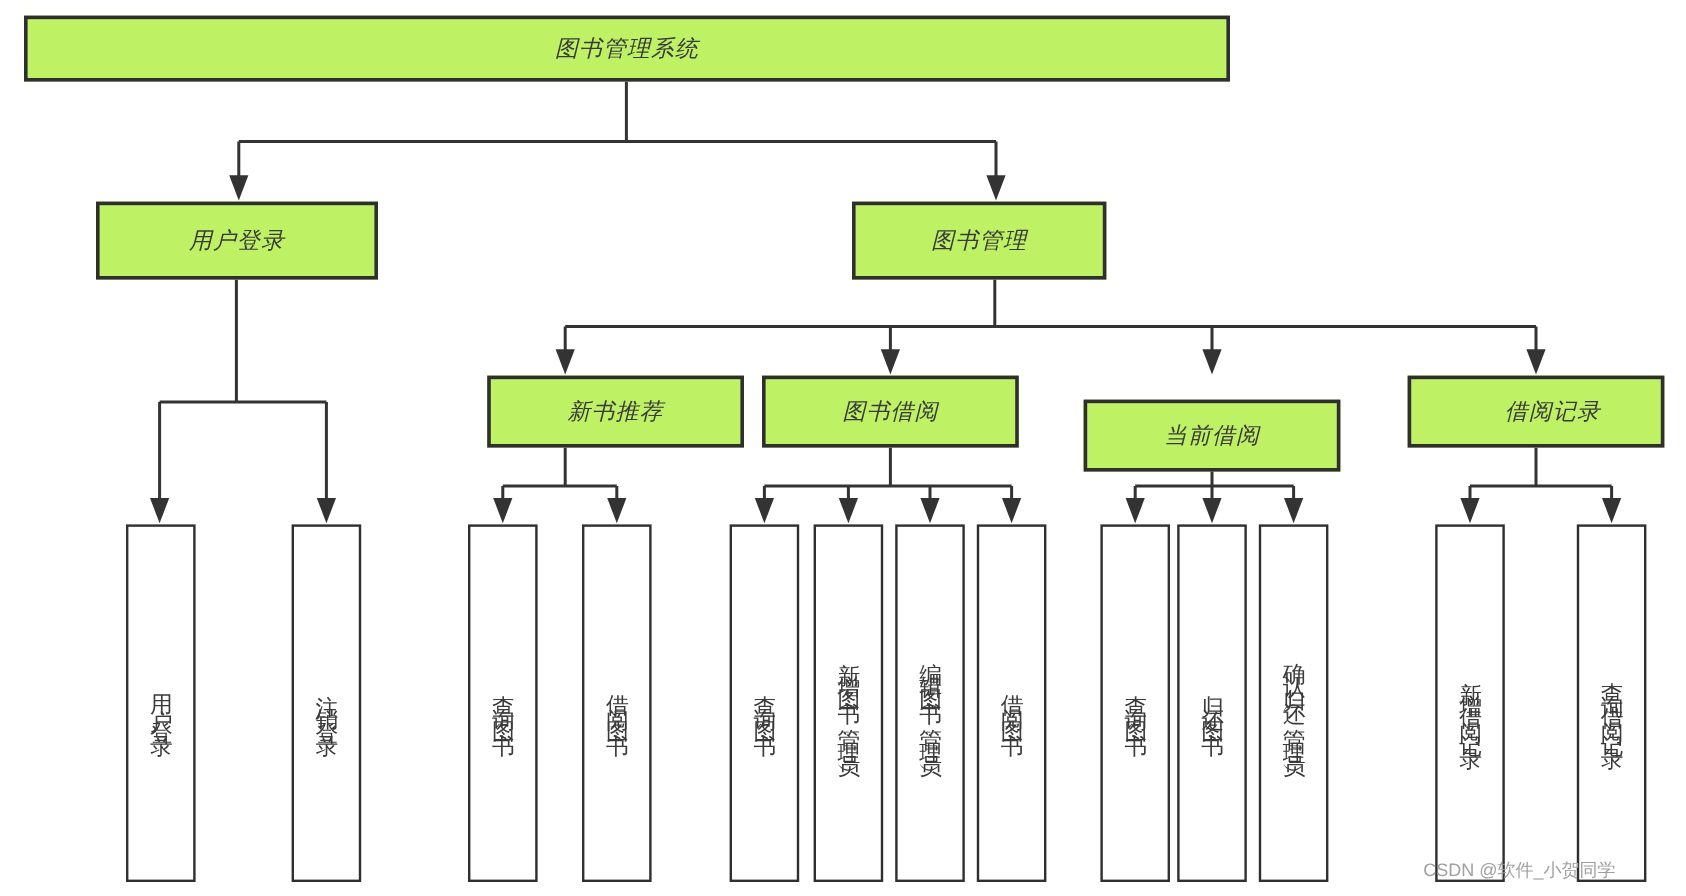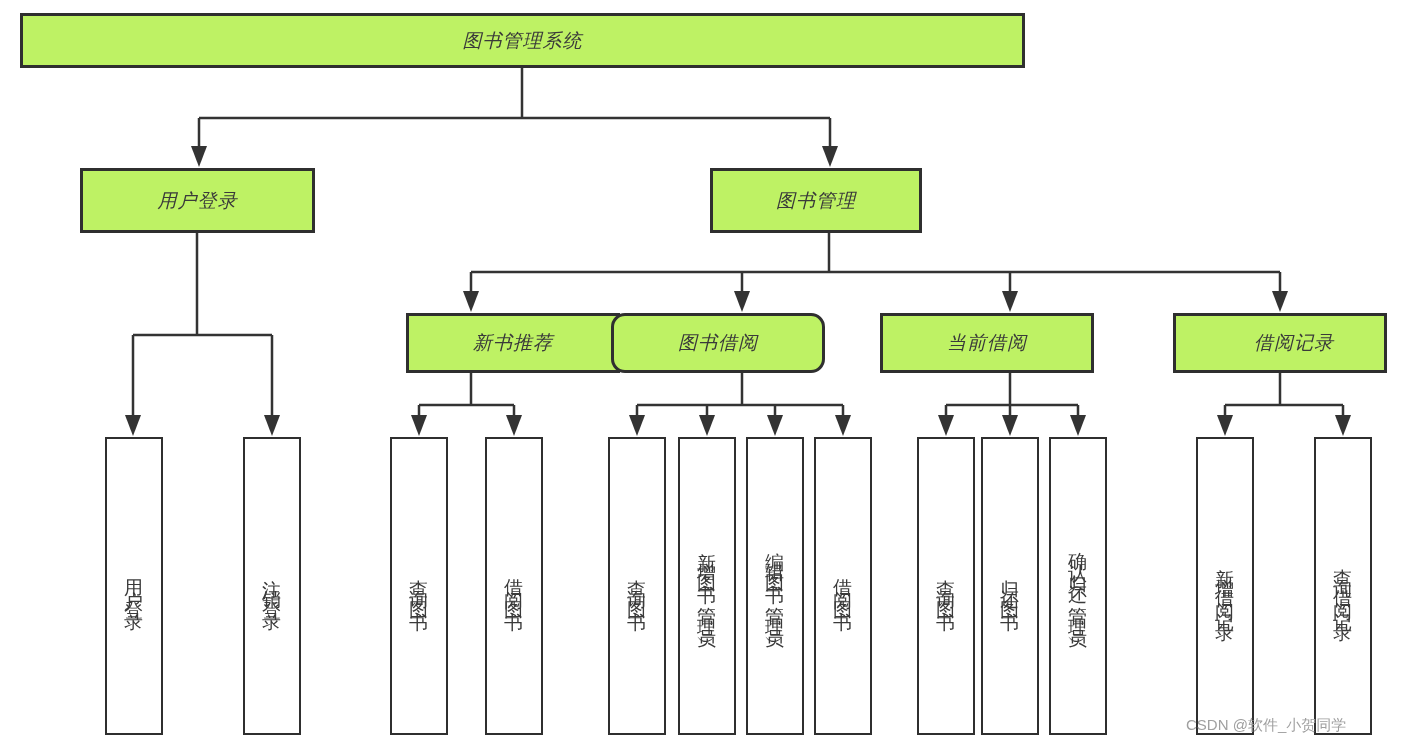--- a/index.html
+++ b/index.html
@@ -48,22 +48,22 @@
     letter-spacing: 11px;
     line-height: 1;
     color: #3a3a3a;
     white-space: nowrap;
   }
   #box-root   { left: 20px;  top: 13px;  width: 1005px; height: 55px; }
   #box-l2-a   { left: 80px;  top: 168px; width: 235px;  height: 65px; }
   #box-l2-b   { left: 710px; top: 168px; width: 212px;  height: 65px; }
   .l3 { top: 313px; width: 214px; height: 60px; }
   #box-l3-0 { left: 364px; margin-left: 42px; }
-  #box-l3-1 { left: 611px; border-radius: 14px; }
-  #box-l3-2 { left: 880px; }
+  #box-l3-1 { left: 635px; }
+  #box-l3-2 { left: 903px; margin-top: 20px; }
   #box-l3-3 { left: 1173px; padding-left: 28px; }
   #leaf-0  { left: 105px; }
   #leaf-1  { left: 243px; }
   #leaf-2  { left: 390px; }
   #leaf-3  { left: 485px; }
   #leaf-4  { left: 608px; }
   #leaf-5  { left: 678px; }
   #leaf-6  { left: 746px; }
   #leaf-7  { left: 814px; }
   #leaf-8  { left: 917px; }

